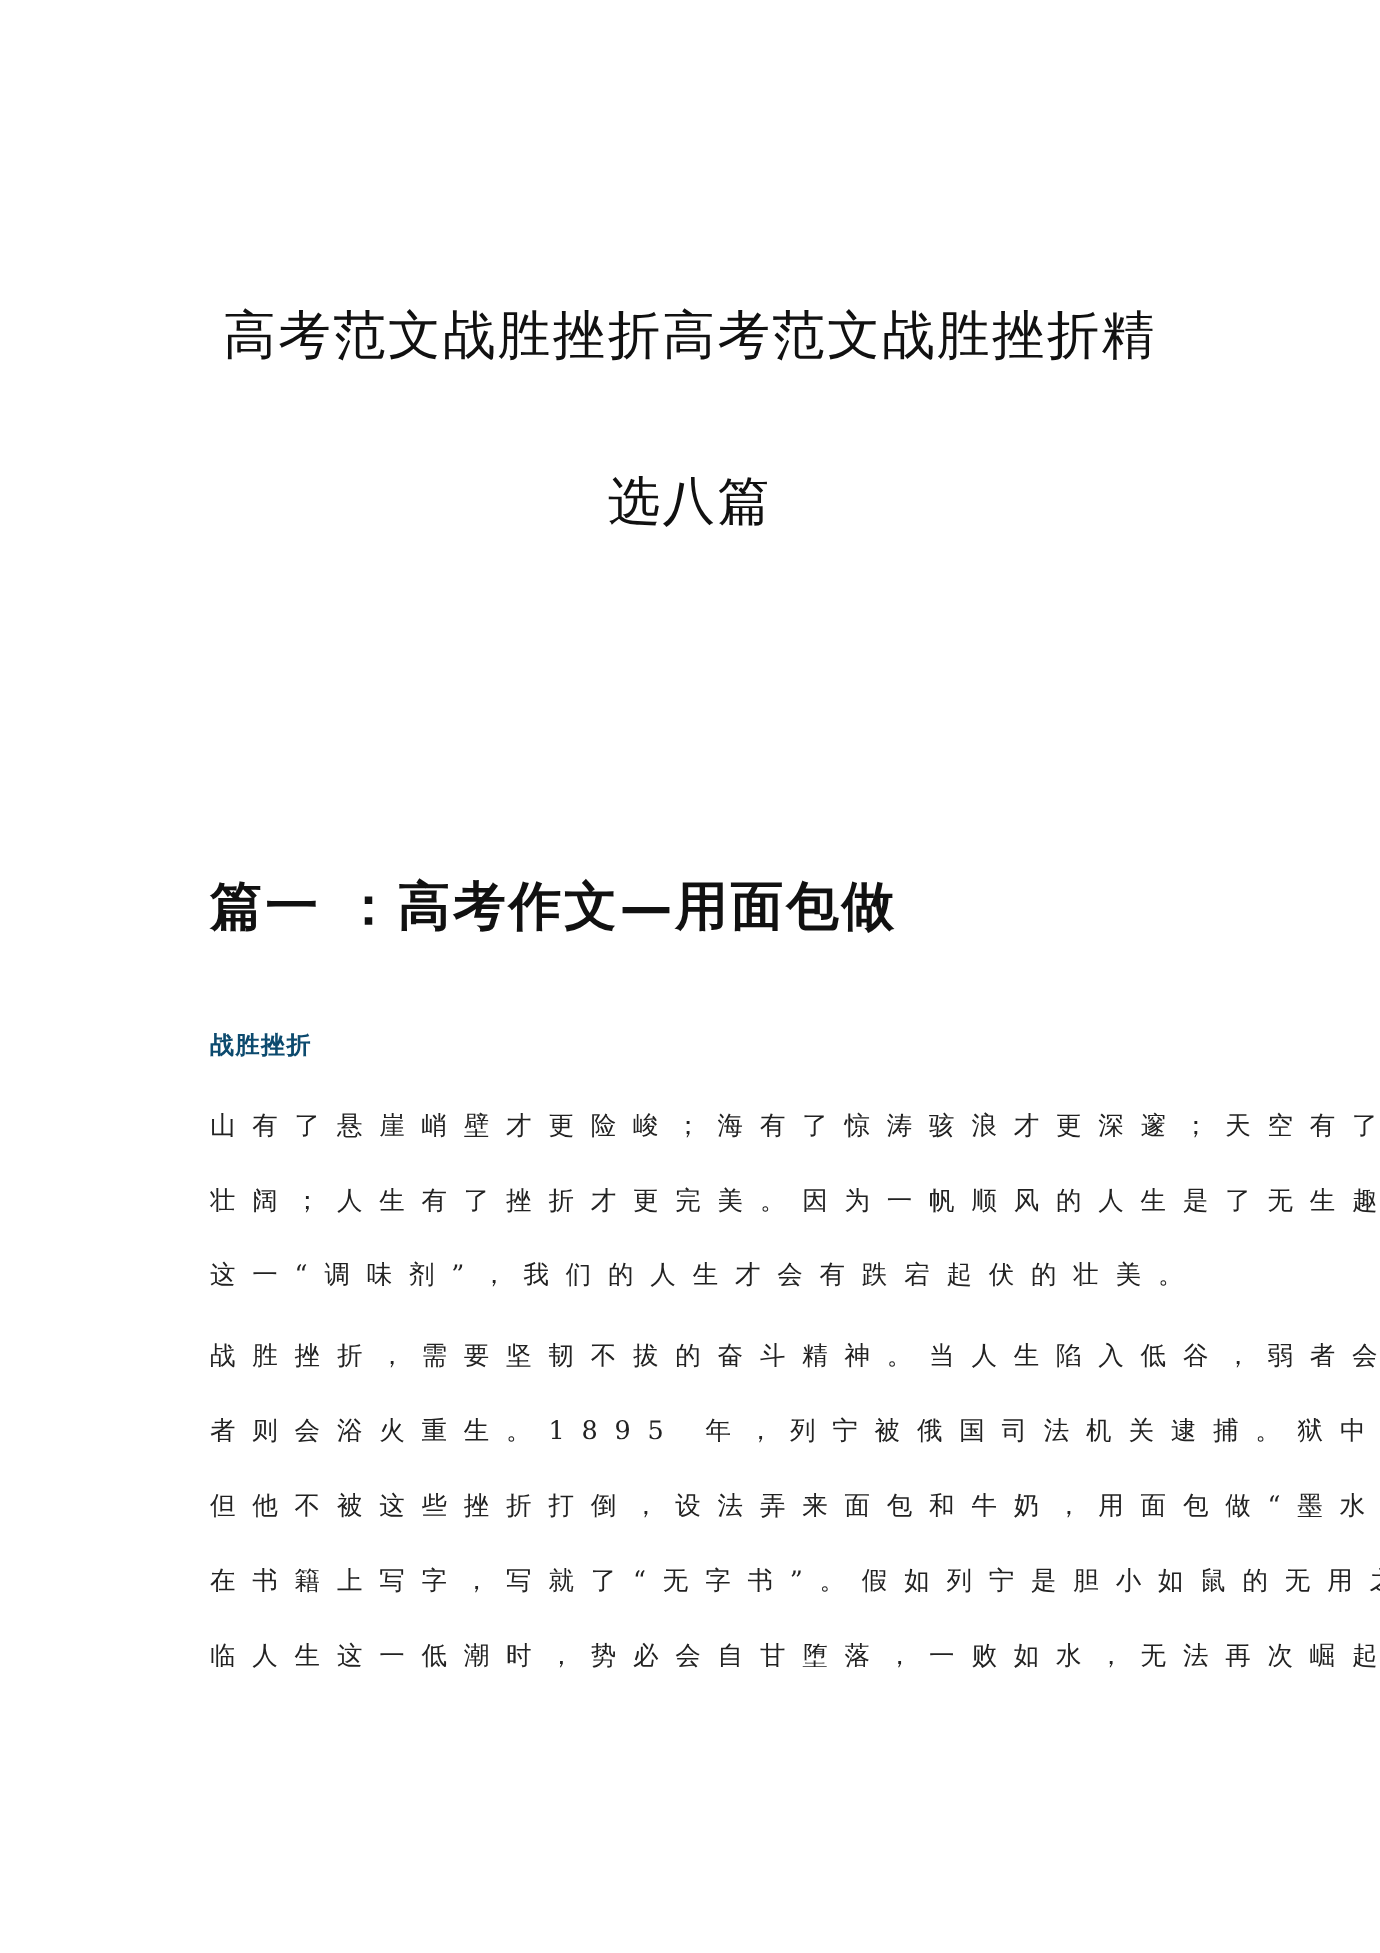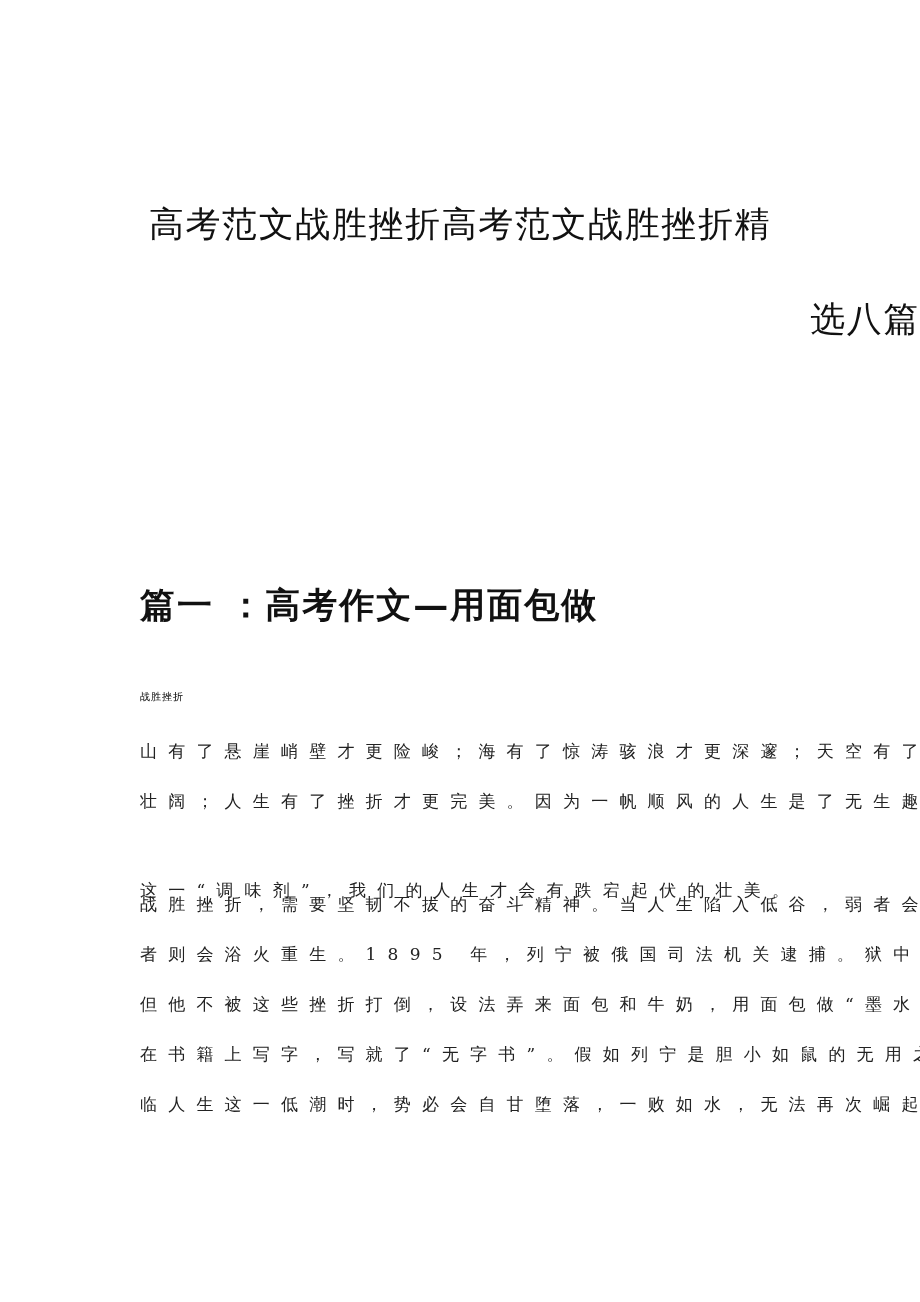--- a/index.html
+++ b/index.html
@@ -2,40 +2,40 @@
 <html><head>
 <meta charset="utf-8">
 <style>
   html, body { margin:0; padding:0; background:#ffffff; }
   body { width:920px; height:1302px; position:relative; overflow:hidden;
          font-family: "DejaVu Serif", "Liberation Serif", serif; color:#000; }
   .title-line { position:absolute; left:0; width:920px; text-align:center;
                 font-size:35px; line-height:40px; letter-spacing:1.6px; color:#111; }
   .heading { position:absolute; left:140px; top:584px; font-size:35px; line-height:42px;
              font-weight:bold; letter-spacing:2px; color:#111; white-space:nowrap; }
-  .subtitle { position:absolute; left:140px; top:686px; font-size:10px; line-height:22px;
-              letter-spacing:1px; color:#000000; }
+  .subtitle { position:absolute; left:140px; top:686px; font-size:16px; line-height:22px;
+              letter-spacing:1px; color:#0c4a6e;font-weight:bold; }
   .body-line { position:absolute; left:140px; width:640px; font-size:17px; line-height:24px;
                letter-spacing:11.2px; color:#222; white-space:nowrap; }
 </style>
 </head>
 <body>
 
 <div>
   <div class="title-line" style="top:204px;">高考范文战胜挫折高考范文战胜挫折精</div>
-  <div class="title-line" style="top:299px;text-align:right;">选八篇</div>
+  <div class="title-line" style="top:315px;">选八篇</div>
 
   <div class="heading">篇一 ：高考作文—用面包做</div>
 
   <div class="subtitle">战胜挫折</div>
 
   <div>
     <div class="body-line" style="top:739px;">山有了悬崖峭壁才更险峻；海有了惊涛骇浪才更深邃；天空有了风雨雷电才更</div>
     <div class="body-line" style="top:789px;">壮阔；人生有了挫折才更完美。因为一帆顺风的人生是了无生趣的，有了挫折</div>
-    <div class="body-line" style="top:838px;margin-top:40px;">这一“调味剂”，我们的人生才会有跌宕起伏的壮美。</div>
+    <div class="body-line" style="top:838px;">这一“调味剂”，我们的人生才会有跌宕起伏的壮美。</div>
   </div>
 
   <div>
     <div class="body-line" style="top:892px;">战胜挫折，需要坚韧不拔的奋斗精神。当人生陷入低谷，弱者会一蹶不振，强</div>
     <div class="body-line" style="top:942px;">者则会浴火重生。1895 年，列宁被俄国司法机关逮捕。狱中的环境艰苦恶劣，</div>
     <div class="body-line" style="top:992px;">但他不被这些挫折打倒，设法弄来面包和牛奶，用面包做“墨水瓶”，用牛奶</div>
     <div class="body-line" style="top:1042px;">在书籍上写字，写就了“无字书”。假如列宁是胆小如鼠的无用之辈，在他面</div>
     <div class="body-line" style="top:1092px;">临人生这一低潮时，势必会自甘堕落，一败如水，无法再次崛起。所以，我们</div>
   </div>
 </div>

